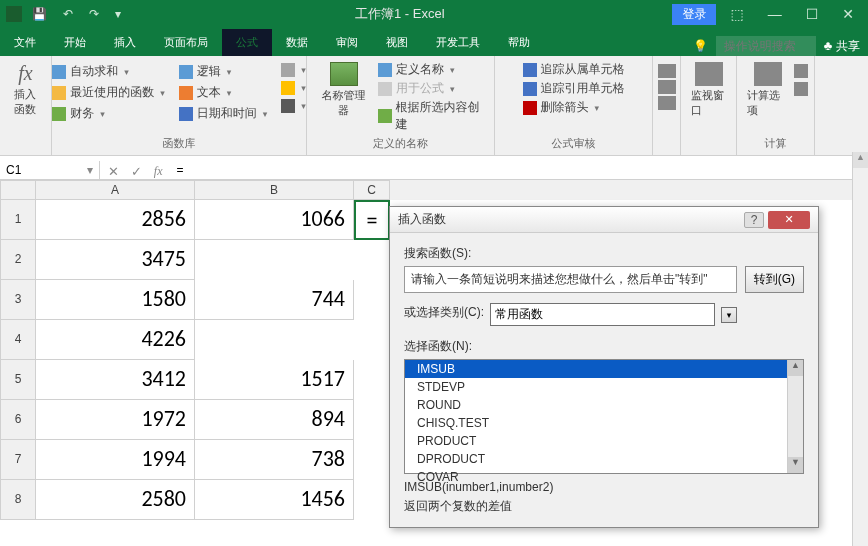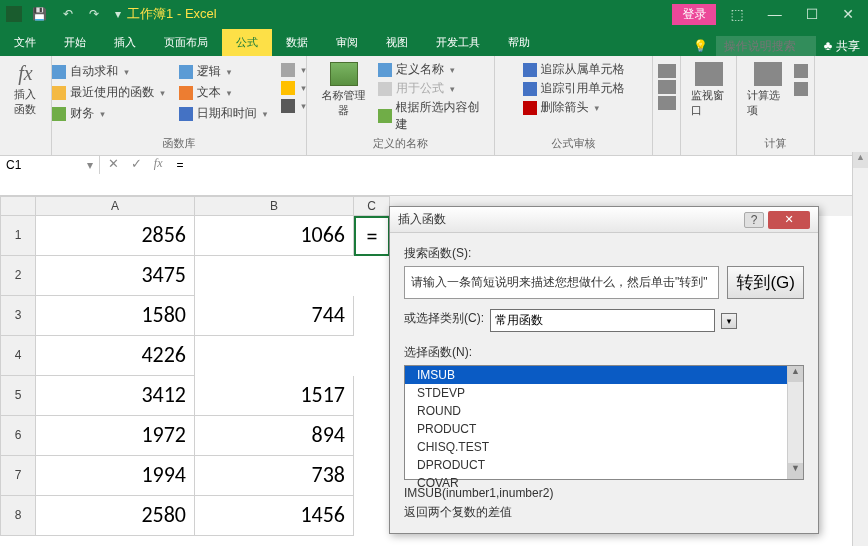--- a/index.html
+++ b/index.html
@@ -1,27 +1,27 @@
 <!DOCTYPE html>
 <html><head>
 <meta charset="utf-8">
 <style>
 *{margin:0;padding:0;box-sizing:border-box;font-family:"Microsoft YaHei","Segoe UI",sans-serif;font-size:12px}
 body{width:868px;height:546px;background:#fff;overflow:hidden;position:relative}
 .titlebar{height:28px;background:#0f7a3f;display:flex;align-items:center;color:#fff}
 .tb-left{display:flex;align-items:center;gap:4px;padding-left:6px}
 .tb-icon{width:16px;height:16px;background:#1a5c2e;display:inline-block}
 .tb-btn{padding:2px 6px;color:#d0e8d8;cursor:pointer}
-.tb-title{flex:1;color:#fde047;font-size:13px}
+.tb-title{flex:1;text-align:center;color:#e5e5e5;font-size:13px}
 .tb-right{display:flex;align-items:center;gap:4px;padding-right:4px}
-.login-btn{background:#ec4899;padding:2px 10px;color:#fff}
+.login-btn{background:#3b82f6;padding:2px 10px;color:#fff}
 .win-btn{padding:4px 10px;color:#d0e8d8;font-size:14px}
 .tabbar{height:28px;background:#0f7a3f;display:flex;align-items:flex-end;color:#fff}
 .tab{padding:6px 14px;color:#fff;cursor:pointer;font-size:11px}
-.tab.active{background:#fde047;color:#1a7a3a}
+.tab.active{background:#0f172a;color:#1a7a3a}
 .tab-right{margin-left:auto;display:flex;align-items:center;padding-right:8px;gap:8px}
 .search-box{background:rgba(255,255,255,0.15);padding:3px 8px;color:#d0e8d8;border:none;width:100px}
 .share{color:#fff;font-size:13px}
 .ribbon{height:100px;background:#f0f0f0;border-bottom:1px solid #d0d0d0;display:flex}
 .rgroup{border-right:1px solid #d0d0d0;padding:4px 6px;display:flex;flex-direction:column;align-items:center;justify-content:space-between}
 .rgroup-label{font-size:11px;color:#666;text-align:center;padding-top:2px}
 .fx-big{display:flex;flex-direction:column;align-items:center;padding:2px 8px}
 .fx-ico{font-style:italic;font-size:20px;font-family:Georgia,serif;color:#666}
 .fx-txt{font-size:11px;color:#444;margin-top:2px}
 .mini-btns{display:flex;flex-direction:column;gap:2px;padding:2px}
@@ -37,21 +37,21 @@
 .ico-math{background:#ffc000}
 .ico-more{background:#595959}
 .dd{font-size:9px;color:#777;margin-left:2px}
 .name-mgr{display:flex;flex-direction:column;align-items:center;padding:2px 4px}
 .nm-ico{width:28px;height:24px;background:linear-gradient(#7bb563,#5a9040);border:1px solid #4a7030}
 .defname-btns{font-size:11px;color:#444}
 .defname-btns div{padding:1px 0;display:flex;align-items:center;gap:4px}
 .audit-btns{font-size:11px;color:#444}
 .audit-btns div{padding:1px 0;display:flex;align-items:center;gap:4px}
 .small-ico{width:14px;height:14px;display:inline-block}
-.namebox-row{height:40px;border-bottom:1px solid #d0d0d0;display:flex;align-items:flex-start;background:#fff}
+.namebox-row{height:24px;border-bottom:1px solid #d0d0d0;display:flex;align-items:flex-end;background:#fff}
 .namebox{width:100px;border-right:1px solid #d0d0d0;padding:2px 6px;font-size:12px;display:flex;align-items:center;justify-content:space-between}
 .nb-dd{color:#888}
 .fx-controls{display:flex;align-items:center;gap:12px;padding:0 8px}
 .fx-ctrl{color:#888;font-size:13px}
 .fx-lbl{font-style:italic;font-family:Georgia,serif;color:#888}
 .formula-input{flex:1;padding:2px 6px;font-size:12px}
 .sheet{position:relative;background:#fff}
 .colhdr{display:flex;height:20px;background:#f0f0f0}
 .corner{width:36px;border:1px solid #d0d0d0;background:#f0f0f0}
 .ch{border:1px solid #d0d0d0;border-left:none;text-align:center;line-height:18px;color:#444;font-size:12px}
@@ -63,21 +63,21 @@
 .cell-C{width:36px;text-align:center;border:2px solid #1a7a3a;font-size:22px}
 .dialog{position:absolute;left:389px;top:206px;width:430px;height:auto;background:#f0f0f0;border:1px solid #888;box-shadow:2px 2px 8px rgba(0,0,0,0.3)}
 .dlg-title{height:26px;background:linear-gradient(#fff,#e8e8e8);border-bottom:1px solid #ccc;display:flex;align-items:center;padding:0 8px}
 .dlg-title-txt{flex:1;font-size:12px;color:#333}
 .dlg-help{width:20px;text-align:center;color:#555;background:#e0e0e0;border:1px solid #aaa;border-radius:2px;margin-right:4px}
 .dlg-close{width:42px;height:18px;background:#c75050;color:#fff;text-align:center;line-height:16px;border-radius:2px;font-size:11px}
 .dlg-body{padding:12px 14px}
 .dlg-label{font-size:12px;color:#333;margin-bottom:4px}
 .search-row{display:flex;gap:8px;margin-bottom:10px}
 .search-input{flex:1;padding:4px 6px;border:1px solid #999;background:#fff;font-size:12px;color:#333}
-.go-btn{padding:4px 8px;border:1px solid #888;background:linear-gradient(#fafafa,#e0e0e0);font-size:17px}
+.go-btn{padding:4px 8px;border:1px solid #888;background:linear-gradient(#fafafa,#e0e0e0);font-size:12px}
 .cat-row{display:flex;align-items:center;gap:6px;margin-bottom:12px}
 .cat-select{width:225px;padding:2px 4px;border:1px solid #707070;background:#fff;font-size:12px;display:flex;justify-content:space-between;align-items:center}
 .cat-dd{width:16px;height:16px;border:1px solid #707070;background:linear-gradient(#f0f0f0,#d8d8d8);text-align:center;line-height:14px;font-size:9px}
 .fn-list{border:1px solid #888;background:#fff;height:115px;position:relative;margin-bottom:6px}
 .fn-item{padding:2px 12px;font-size:12px;color:#333}
 .fn-item.sel{background:#0a5bc4;color:#fff}
 .fn-scroll{position:absolute;right:0;top:0;width:16px;height:100%;background:#e8e8e8;border-left:1px solid #ccc}
 .fn-scroll-btn{height:16px;text-align:center;font-size:9px;color:#666;background:#d0d0d0}
 .fn-sig{font-size:12px;color:#333;margin-bottom:4px}
 .fn-desc{font-size:12px;color:#333}
@@ -339,22 +339,22 @@
         <span>常用函数</span>
       </div>
       <span class="cat-dd">▾</span>
     </div>
     <div class="dlg-label">选择函数(N):</div>
     <div class="fn-list">
       <div id="fnlist">
           <div class="fn-item sel">IMSUB</div>
           <div class="fn-item">STDEVP</div>
           <div class="fn-item">ROUND</div>
+          <div class="fn-item">CHISQ.TEST</div>
           <div class="fn-item">PRODUCT</div>
-          <div class="fn-item">CHISQ.TEST</div>
           <div class="fn-item">DPRODUCT</div>
           <div class="fn-item">COVAR</div>
         </div>
       <div class="fn-scroll">
         <div class="fn-scroll-btn">▲</div>
         <div style="position:absolute;bottom:0;width:100%">
             <div class="fn-scroll-btn">▼</div>
           </div>
       </div>
     </div>

